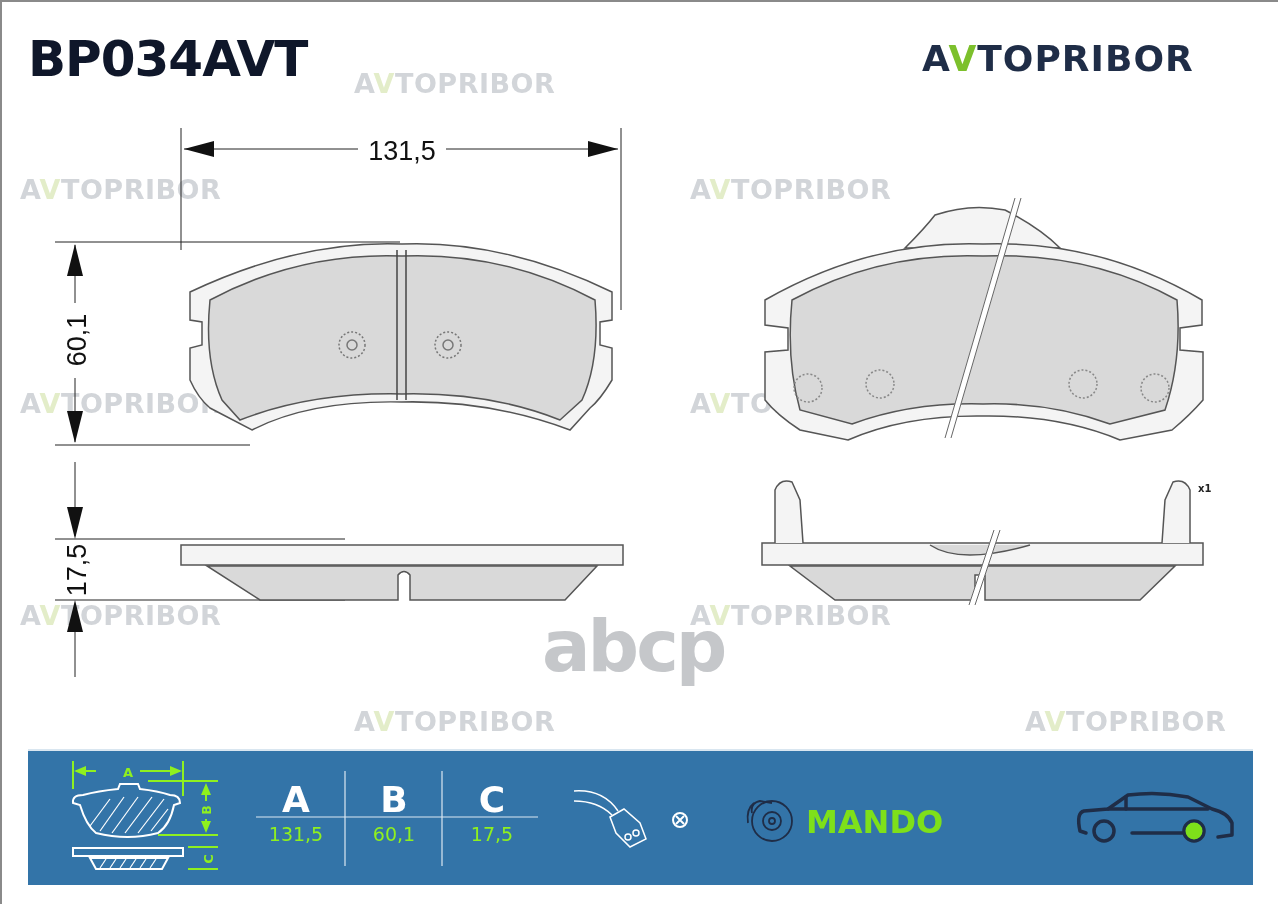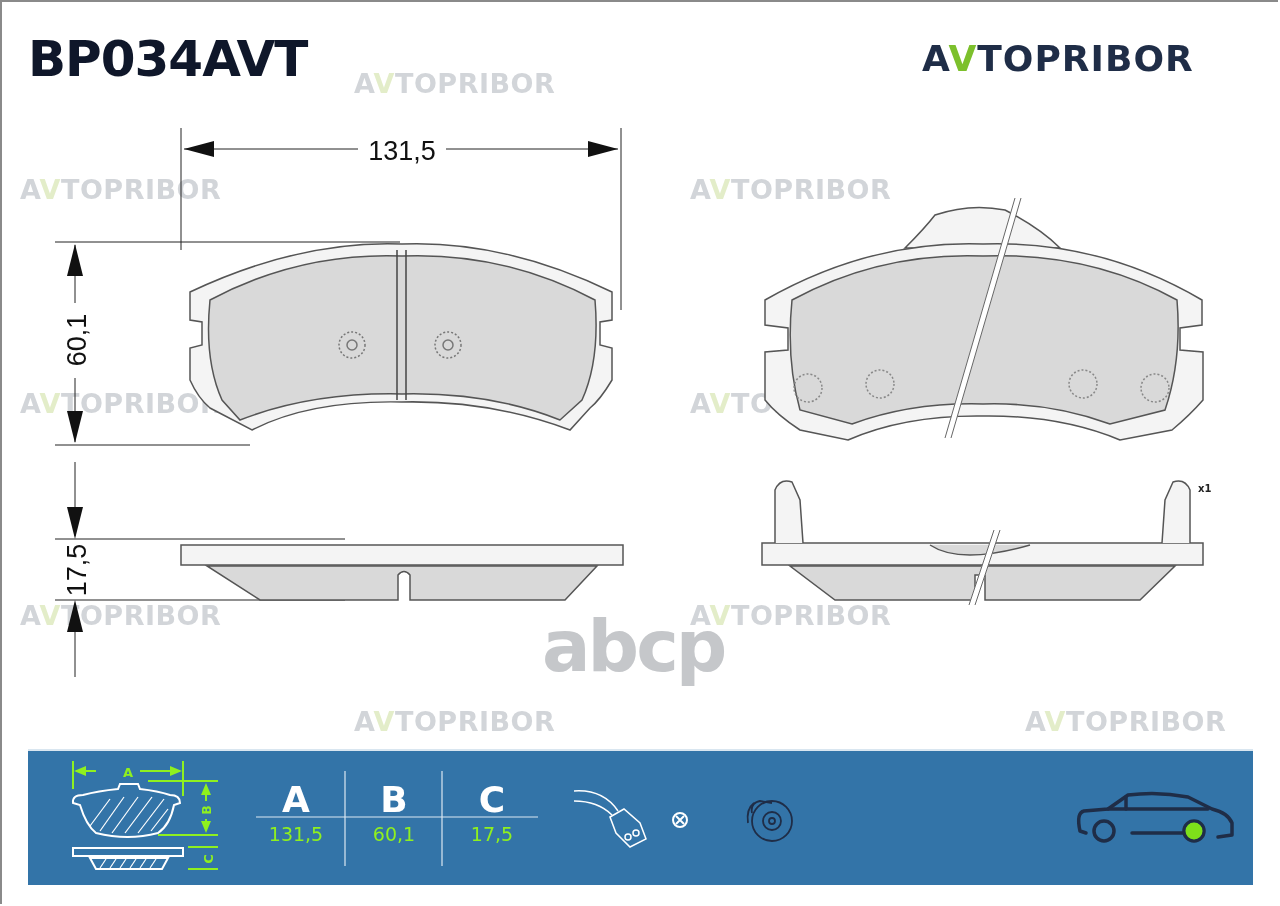--- a/index.html
+++ b/index.html
@@ -185,13 +185,14 @@
     <circle cx="1166" cy="80" r="8.5" fill="#7ee01a"></circle>
   </svg>
 
   <div class="dim-head" style="left:218px;">A</div>
   <div class="dim-head" style="left:316px;">B</div>
   <div class="dim-head" style="left:414px;">C</div>
   <div class="dim-val" style="left:218px;">131,5</div>
   <div class="dim-val" style="left:316px;">60,1</div>
   <div class="dim-val" style="left:414px;">17,5</div>
 
+  <div class="mando">MANDO</div>
 </div>
 
 </body></html>

